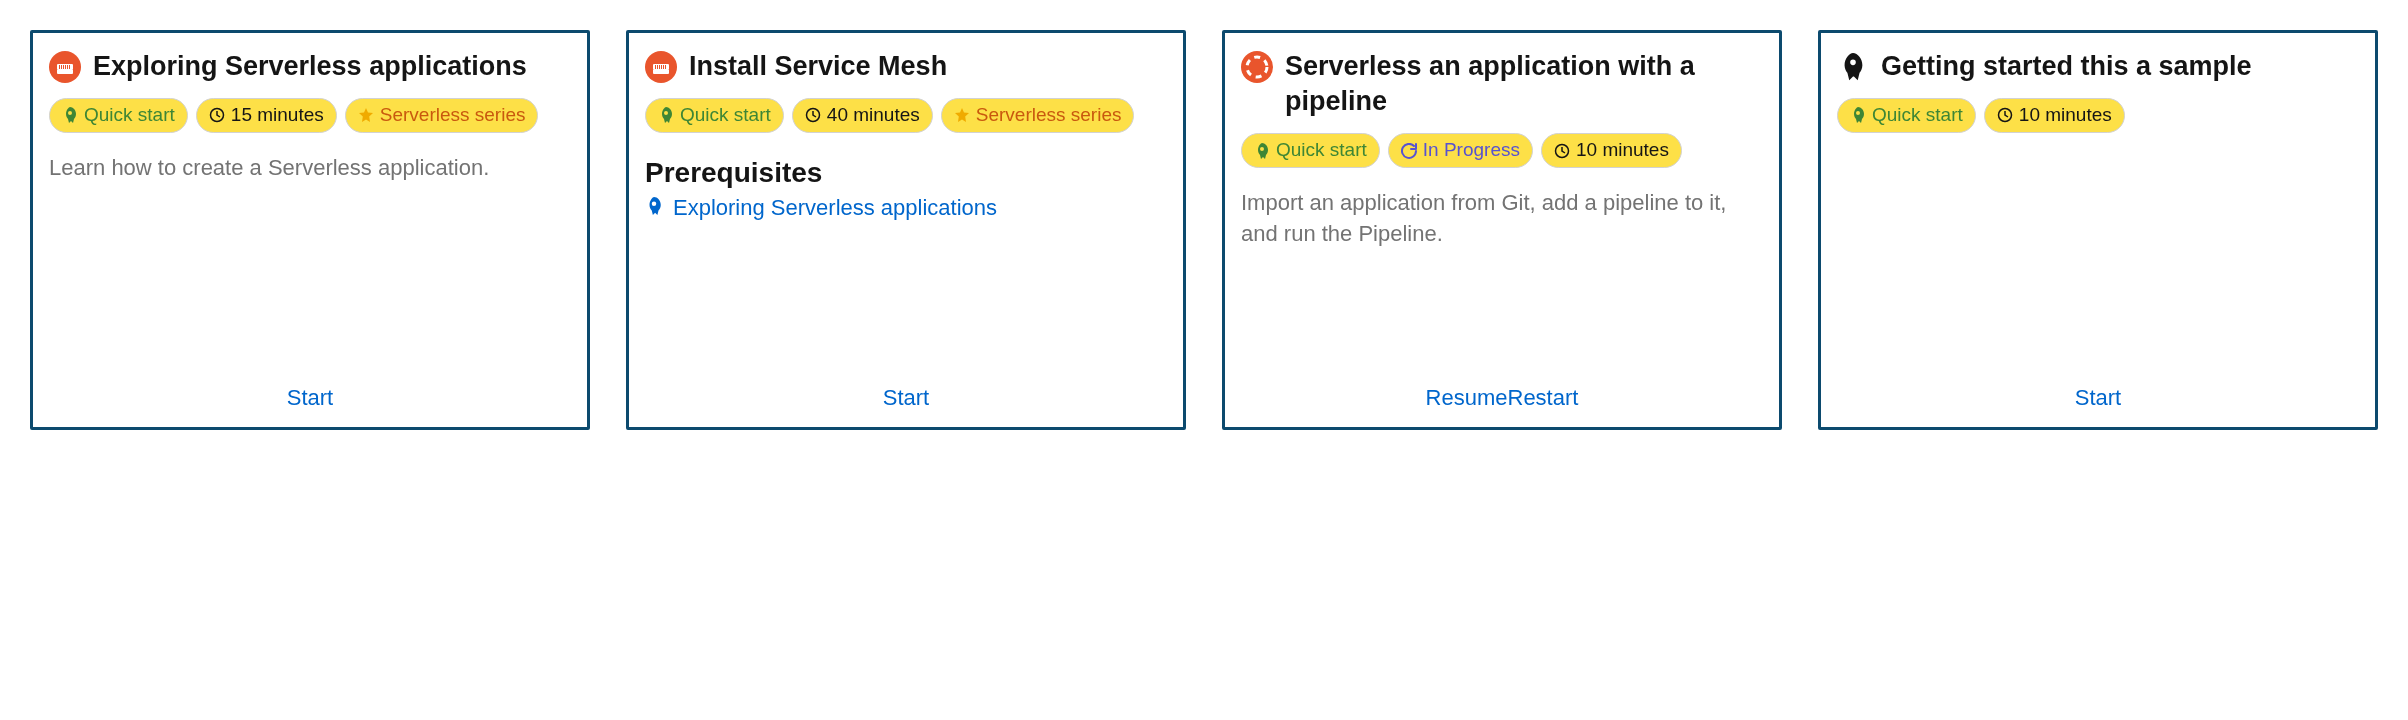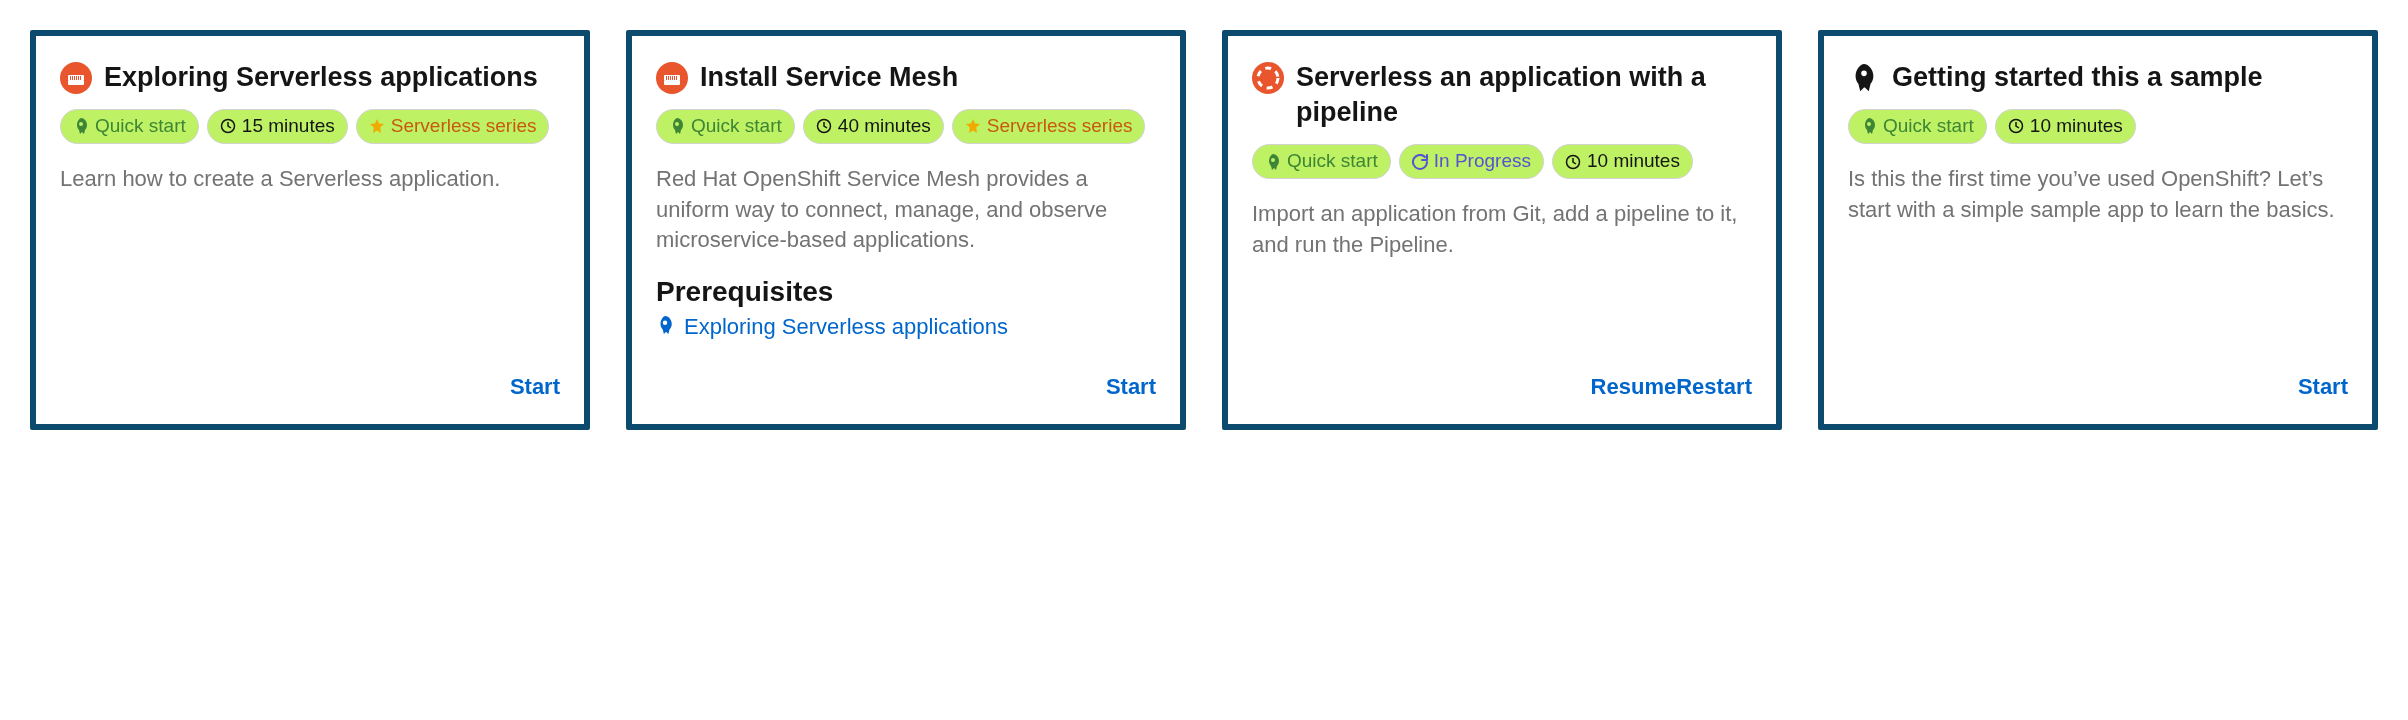--- a/index.html
+++ b/index.html
@@ -8,23 +8,23 @@
     padding: 30px;
     font-family: -apple-system, BlinkMacSystemFont, "Segoe UI", Helvetica, Arial, sans-serif;
     background: #fff;
     color: #151515;
   }
   .card-grid {
     display: flex;
     gap: 36px;
   }
   .card {
-    border: 6px solid #0c4a6e;
+    border: 3px solid #0c4a6e;
     border-radius: 2px;
-    padding: 24px;
+    padding: 16px;
     width: 628px;
     display: flex;
     flex-direction: column;
     min-height: 400px;
   }
   .card-header {
     display: flex;
     align-items: flex-start;
     gap: 12px;
     margin-bottom: 14px;
@@ -52,21 +52,21 @@
   }
   .badge {
     display: inline-flex;
     align-items: center;
     gap: 6px;
     border: 1px solid #d2d2d2;
     border-radius: 18px;
     padding: 4px 12px;
     font-size: 19px;
     line-height: 1.3;
-    background: #bef264;
+    background: #fde047;
   }
   .badge-icon {
     width: 16px;
     height: 16px;
     display: inline-flex;
     align-items: center;
     justify-content: center;
   }
   .badge .badge-label.green { color: #3e8635; }
   .badge .badge-label.orange { color: #c9590e; }
@@ -89,23 +89,22 @@
     gap: 10px;
     font-size: 22px;
   }
   .prereq-item a {
     color: #0066cc;
     text-decoration: none;
   }
   .card-footer {
     margin-top: auto;
     display: flex;
-    justify-content: flex-end;
+    justify-content: center;
     padding-top: 20px;
-    font-weight: bold;
   }
   .action-link {
     color: #0066cc;
     font-size: 22px;
     cursor: pointer;
     text-decoration: none;
   }
 </style>
 </head>
 <body>
@@ -199,21 +198,20 @@
       </span>
       <span class="badge">
         <span class="badge-icon">
             <svg viewBox="0 0 16 16" width="16" height="16" fill="#f0ab00">
               <path d="M8 1l2 4.5 5 .5-3.8 3.4L12 15l-4-2.5L4 15l.8-5.6L1 6l5-.5z"></path>
             </svg>
           </span>
         <span class="badge-label orange">Serverless series</span>
       </span>
     </div>
-    <p class="card-desc">Red Hat OpenShift Service Mesh provides a uniform way to connect, manage, and observe microservice-based applications.</p>
     <div class="prereq-heading">Prerequisites</div>
     <div class="prereq-item">
       <span><svg viewBox="0 0 16 16" width="18" height="18" fill="#0066cc">
             <path d="M8 0c3 0 6 3 6 7 0 2-1 4-2 5l-1 4-2-2-2 2-1-4c-1-1-2-3-2-5 0-4 3-7 4-7zm0 4a2 2 0 1 0 0 4 2 2 0 0 0 0-4z"></path>
           </svg></span>
       <a href="#">Exploring Serverless applications</a>
     </div>
     <div class="card-footer">
       <a class="action-link">Start</a>
     </div>
@@ -285,19 +283,18 @@
       <span class="badge">
         <span class="badge-icon">
             <svg viewBox="0 0 16 16" width="16" height="16" fill="none" stroke="#151515" stroke-width="1.5">
               <circle cx="8" cy="8" r="6.5"></circle>
               <path d="M8 4v4l3 2"></path>
             </svg>
           </span>
         <span class="badge-label default">10 minutes</span>
       </span>
     </div>
-    <p class="card-desc">Is this the first time you’ve used OpenShift? Let’s start with a simple sample app to learn the basics.</p>
     <div class="card-footer">
       <a class="action-link">Start</a>
     </div>
   </div>
 
 </div>
 
 </body></html>

